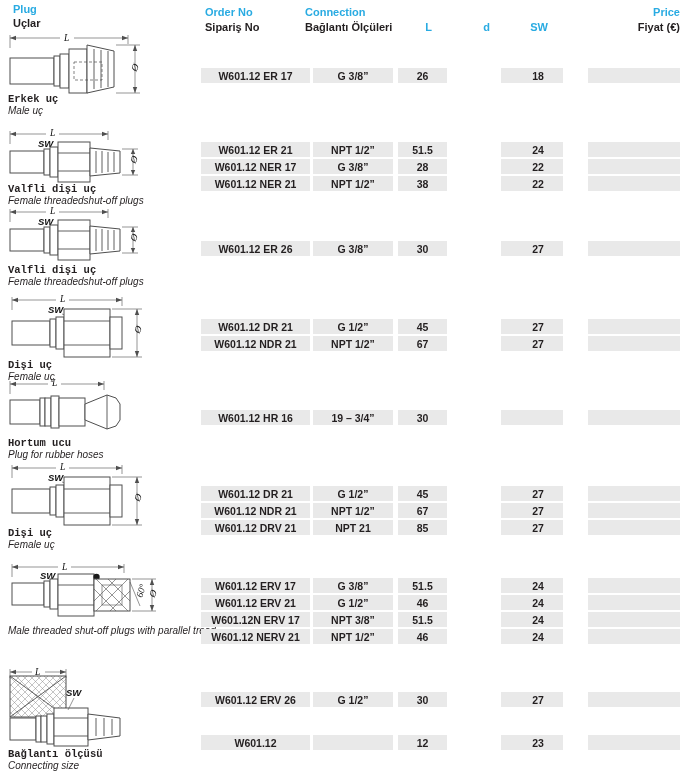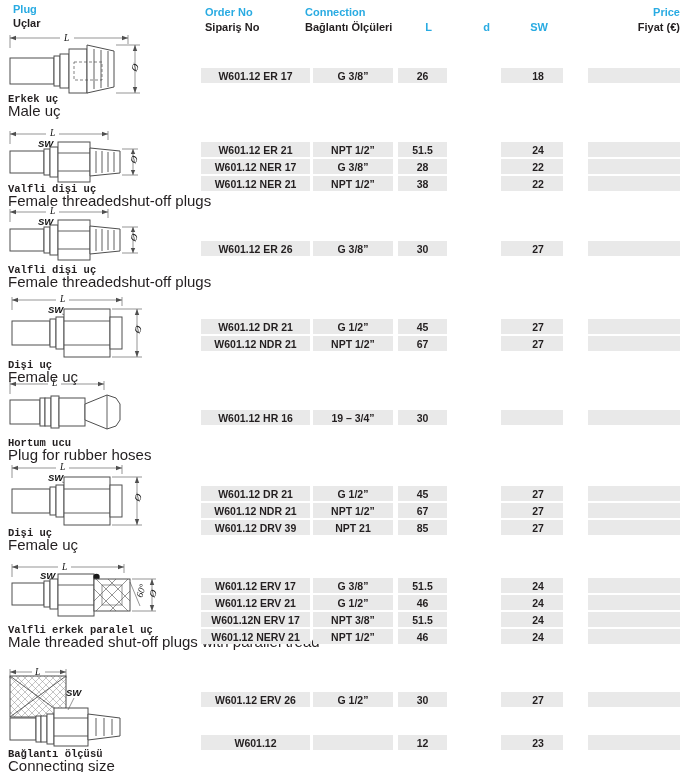--- a/index.html
+++ b/index.html
@@ -18,21 +18,21 @@
     font-size:10.5px;font-weight:bold;color:#231f20;white-space:nowrap;
   }
   .c-order{left:186px;width:109px;}
   .c-conn{left:298px;width:80px;}
   .c-l{left:383px;width:49px;}
   .c-d{left:438px;width:52px;margin-left:48px;}
   .c-sw{left:498px;width:50px;}
   .c-price{left:573px;width:107px;}
   .sec-label{position:absolute;left:8px;}
   .sec-label .lt{font-weight:bold;font-size:10.5px;line-height:11px;font-family:Liberation Mono, monospace;}
-  .sec-label .le{font-size:15px;line-height:11px;}
+  .sec-label .le{font-style:italic;font-size:10px;line-height:11px;}
   svg{position:absolute;overflow:visible;}
   .o{fill:#ffffff;stroke:#4f4f4f;stroke-width:1;}
   .ln{stroke:#4f4f4f;stroke-width:0.9;fill:none;}
   .dm{stroke:#4f4f4f;stroke-width:0.6;fill:none;}
   .ar{fill:#4f4f4f;stroke:none;}
   .dsh{stroke:#4f4f4f;stroke-width:0.7;fill:none;stroke-dasharray:3,2;}
   text.dl{font-family:"Liberation Serif",serif;font-style:italic;font-size:9.5px;fill:#111;}
   text.sw{font-family:"Liberation Sans",sans-serif;font-style:italic;font-weight:bold;font-size:9.5px;fill:#111;}
 </style>
 </head>
@@ -288,21 +288,20 @@
 </div>
 <div class="sec-label" style="top:438px">
   <div class="lt">Hortum ucu</div>
   <div class="le">Plug for rubber hoses</div>
 </div>
 <div class="sec-label" style="top:528px">
   <div class="lt">Dişi uç</div>
   <div class="le">Female uç</div>
 </div>
 <div class="sec-label" style="top:625px">
-  <div class="lt">Valfli erkek paralel uç</div>
   <div class="le">Male threaded shut-off plugs with parallel tread</div>
 </div>
 <div class="sec-label" style="top:749px">
   <div class="lt">Bağlantı ölçüsü</div>
   <div class="le">Connecting size</div>
 </div>
 
 <div class="row" style="top:68px">
   <div class="cell c-order">W601.12 ER 17</div>
   <div class="cell c-conn">G 3/8”</div>
@@ -382,21 +381,21 @@
 </div>
 <div class="row" style="top:503px">
   <div class="cell c-order">W601.12 NDR 21</div>
   <div class="cell c-conn">NPT 1/2”</div>
   <div class="cell c-l">67</div>
   <div class="cell c-d"></div>
   <div class="cell c-sw">27</div>
   <div class="cell c-price"></div>
 </div>
 <div class="row" style="top:520px">
-  <div class="cell c-order">W601.12 DRV 39</div>
+  <div class="cell c-order">W601.12 DRV 21</div>
   <div class="cell c-conn">NPT 21</div>
   <div class="cell c-l">85</div>
   <div class="cell c-d"></div>
   <div class="cell c-sw">27</div>
   <div class="cell c-price"></div>
 </div>
 
 <div class="row" style="top:578px">
   <div class="cell c-order">W601.12 ERV 17</div>
   <div class="cell c-conn">G 3/8”</div>

